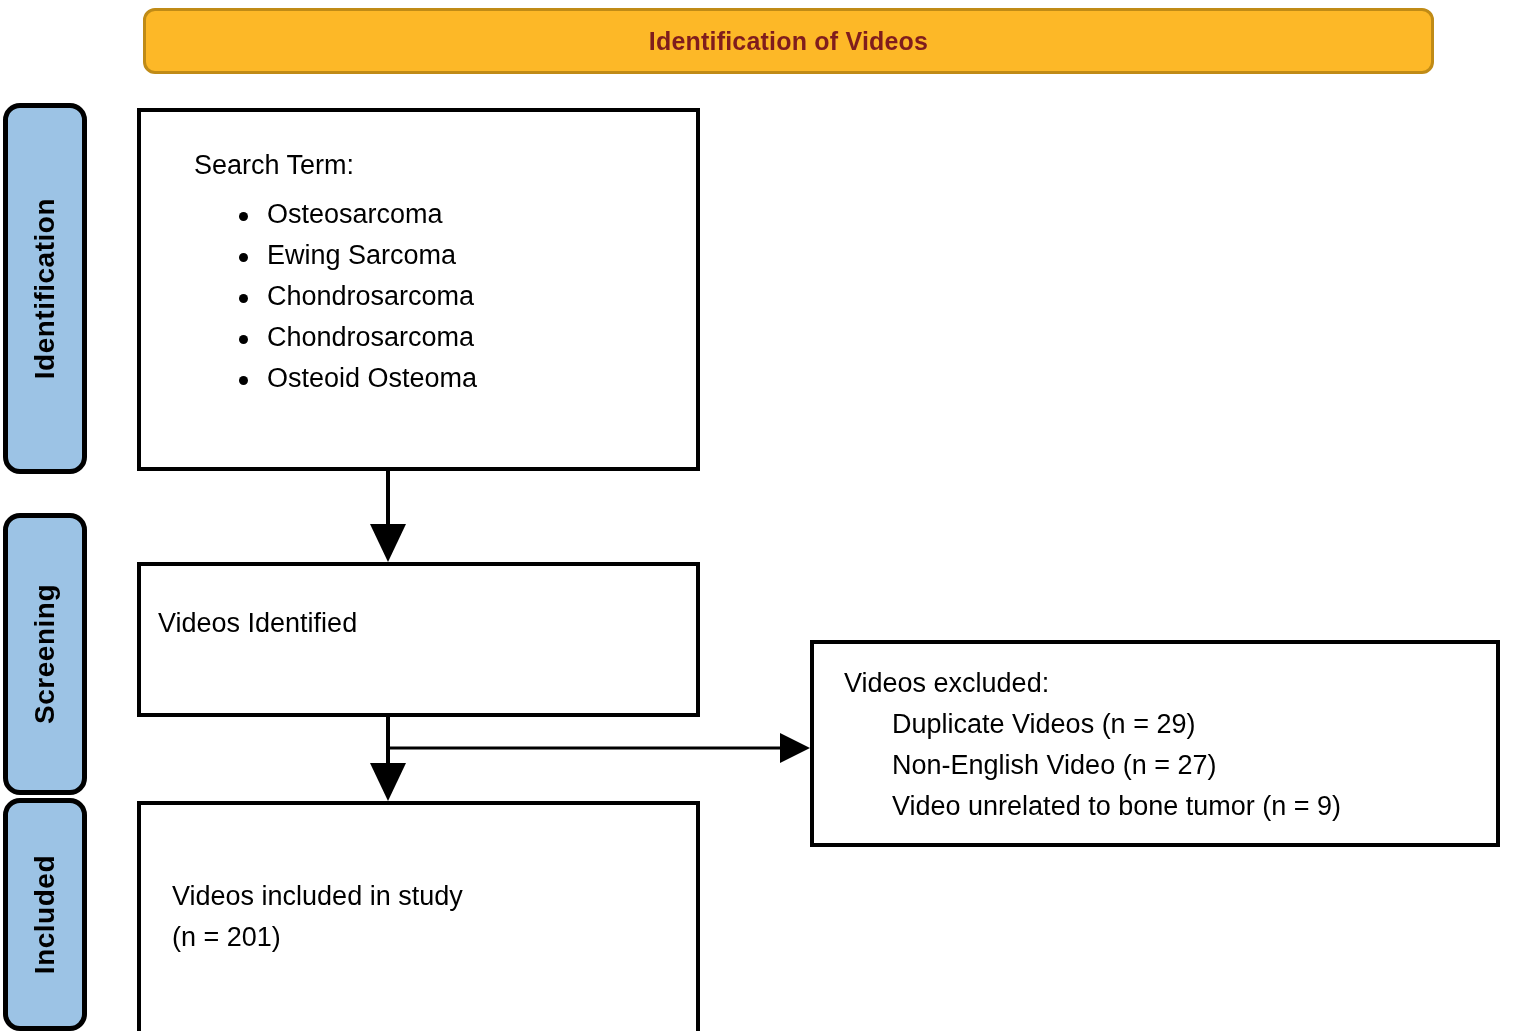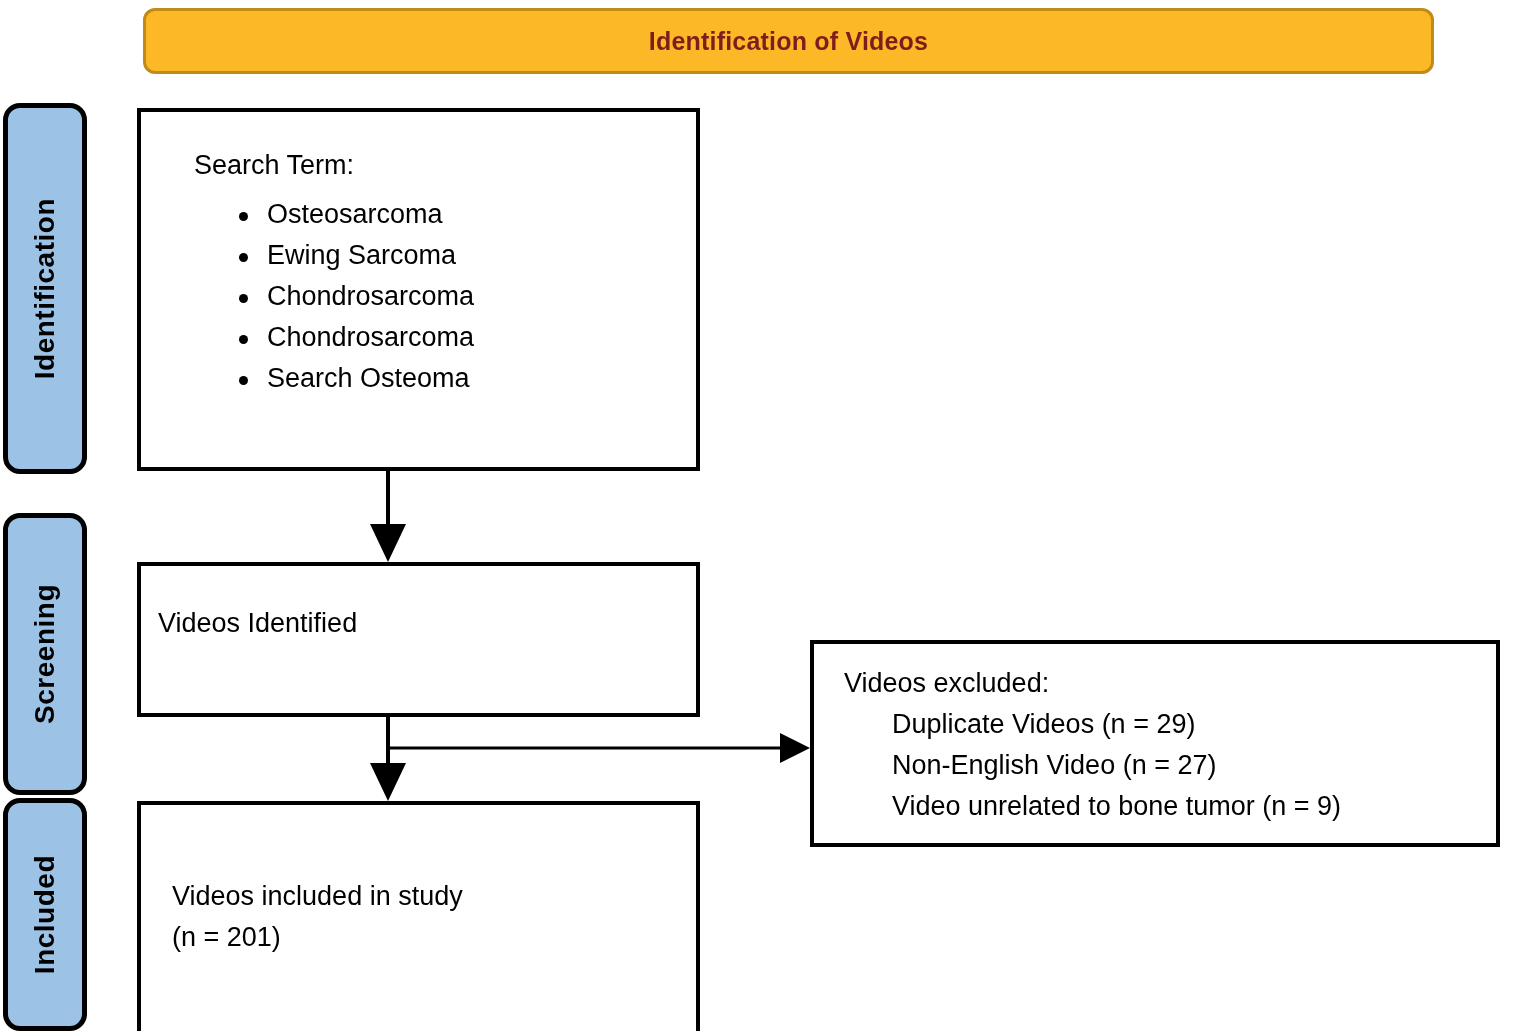--- a/index.html
+++ b/index.html
@@ -169,21 +169,21 @@
   </div>
 
   <div class="process-box" id="box-search">
     <div class="box-inner" id="search-inner">
       <div class="box-text" id="search-heading">Search Term:</div>
       <ul class="bullet-list">
         <li>Osteosarcoma</li>
         <li>Ewing Sarcoma</li>
         <li>Chondrosarcoma</li>
         <li>Chondrosarcoma</li>
-        <li>Search Osteoma</li>
+        <li>Osteoid Osteoma</li>
       </ul>
     </div>
   </div>
 
   <div class="process-box" id="box-identified">
     <div class="box-inner" id="identified-inner">
       <div class="box-text">Videos Identified</div>
     </div>
   </div>
 

